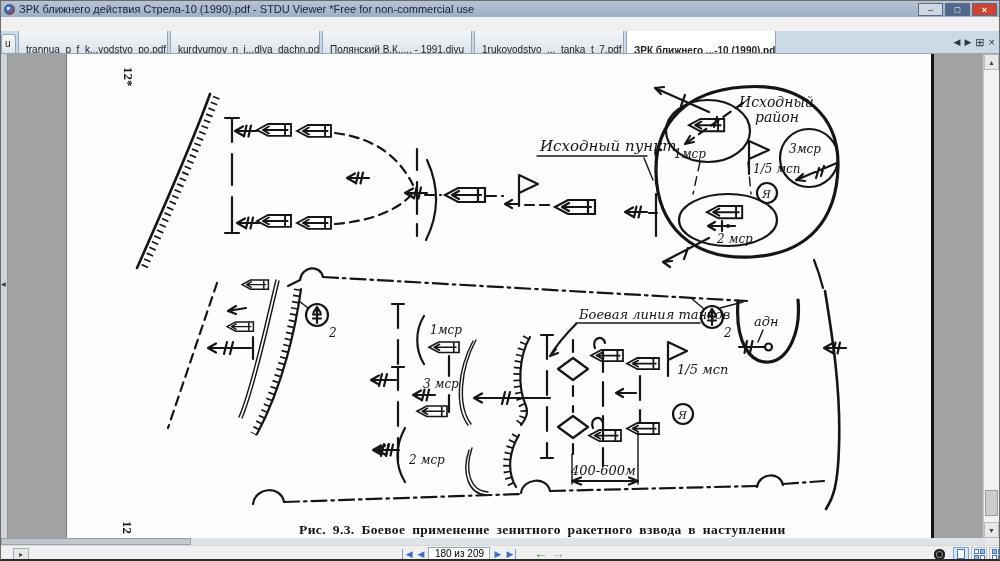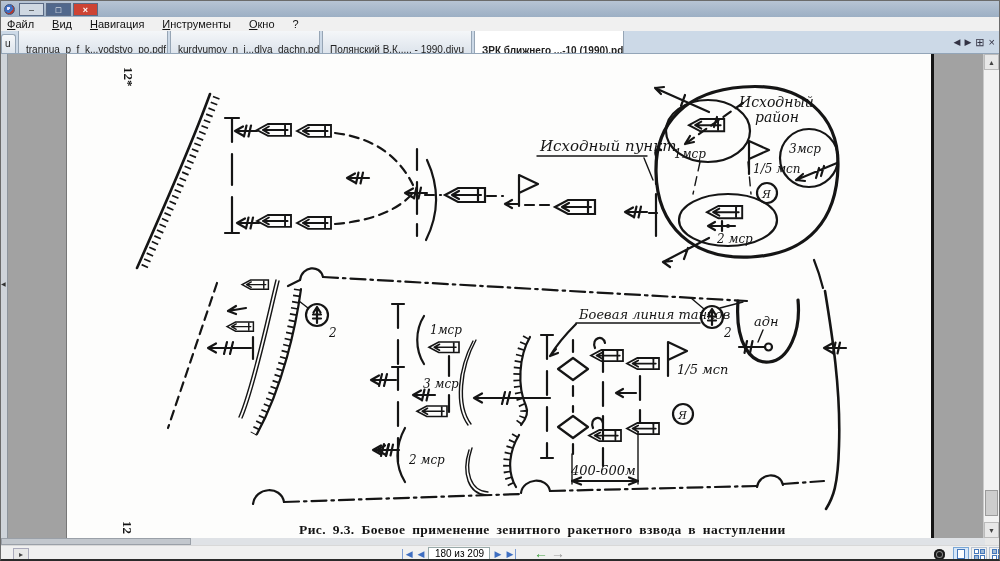--- a/index.html
+++ b/index.html
@@ -92,42 +92,36 @@
   .txt { font-family:"DejaVu Serif", serif; font-style:italic; fill:#141414; }
   .cap { font-family:"Liberation Serif", serif; font-weight:bold; fill:#141414; }
 </style>
 </head>
 <body>
 
 <div class="window">
 
   <div class="titlebar">
     <span class="appicon"></span>
+    <span class="title-text">ЗРК ближнего действия Стрела-10 (1990).pdf - STDU Viewer *Free for non-commercial use</span>
     <span class="winbtns">
       <span class="winbtn min">–</span>
       <span class="winbtn max">□</span>
       <span class="winbtn close">×</span>
     </span>
   </div>
 
-  <div class="menubar">
-    <span class="menu-item"><u>Ф</u>айл</span>
-    <span class="menu-item"><u>В</u>ид</span>
-    <span class="menu-item"><u>Н</u>авигация</span>
-    <span class="menu-item"><u>И</u>нструменты</span>
-    <span class="menu-item"><u>О</u>кно</span>
-    <span class="menu-item">?</span>
-  </div>
 
   <div class="tabbar">
     <div class="tabs">
       <div class="tab partial">u</div>
       <div class="tab">trannua_p_f_k...vodstvo_po.pdf</div>
       <div class="tab">kurdyumov_n_i...dlya_dachn.pdf</div>
-      <div class="tab">Полянский В.К..... - 1990.djvu</div>
+      <div class="tab">Полянский В.К..... - 1991.djvu</div>
+      <div class="tab">1rukovodstvo_..._tanka_t_7.pdf</div>
       <div class="tab active">ЗРК ближнего ...-10 (1990).pdf</div>
     </div>
     <div class="tabctrl">
       <span>◀</span>
       <span>▶</span>
       <span style="font-size:11px;">⊞</span>
       <span style="font-size:11px;">×</span>
     </div>
   </div>
 

